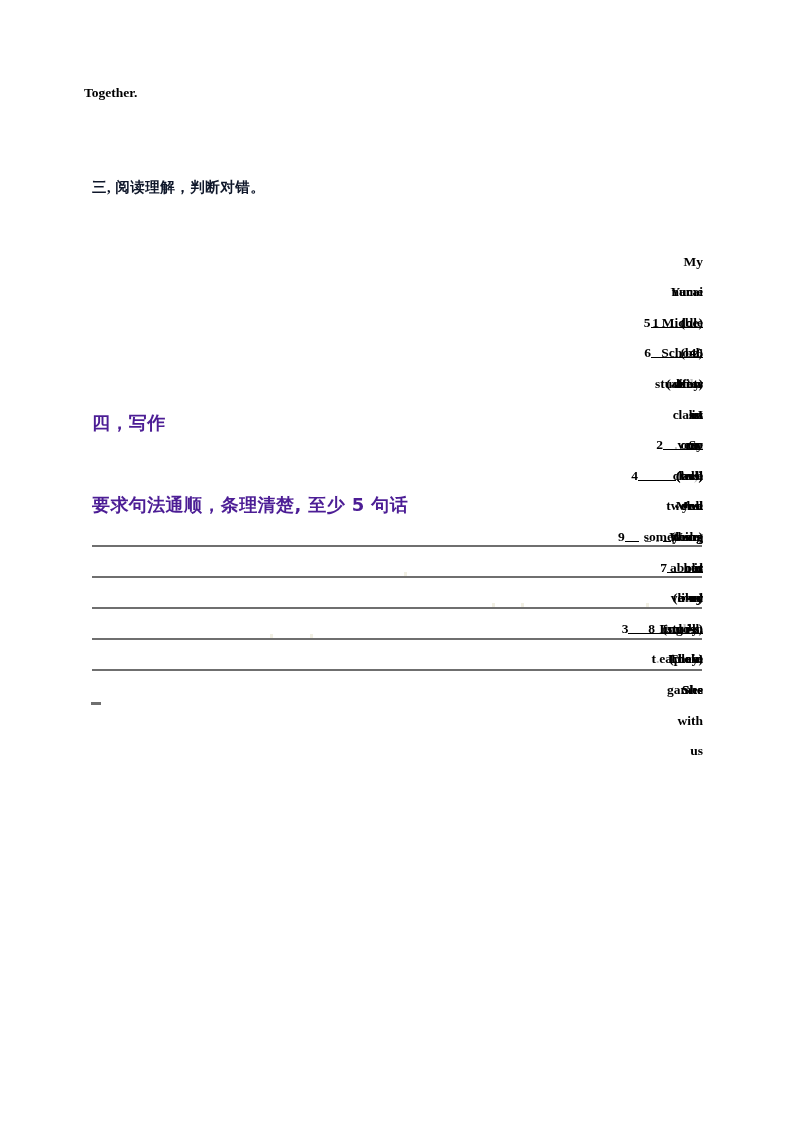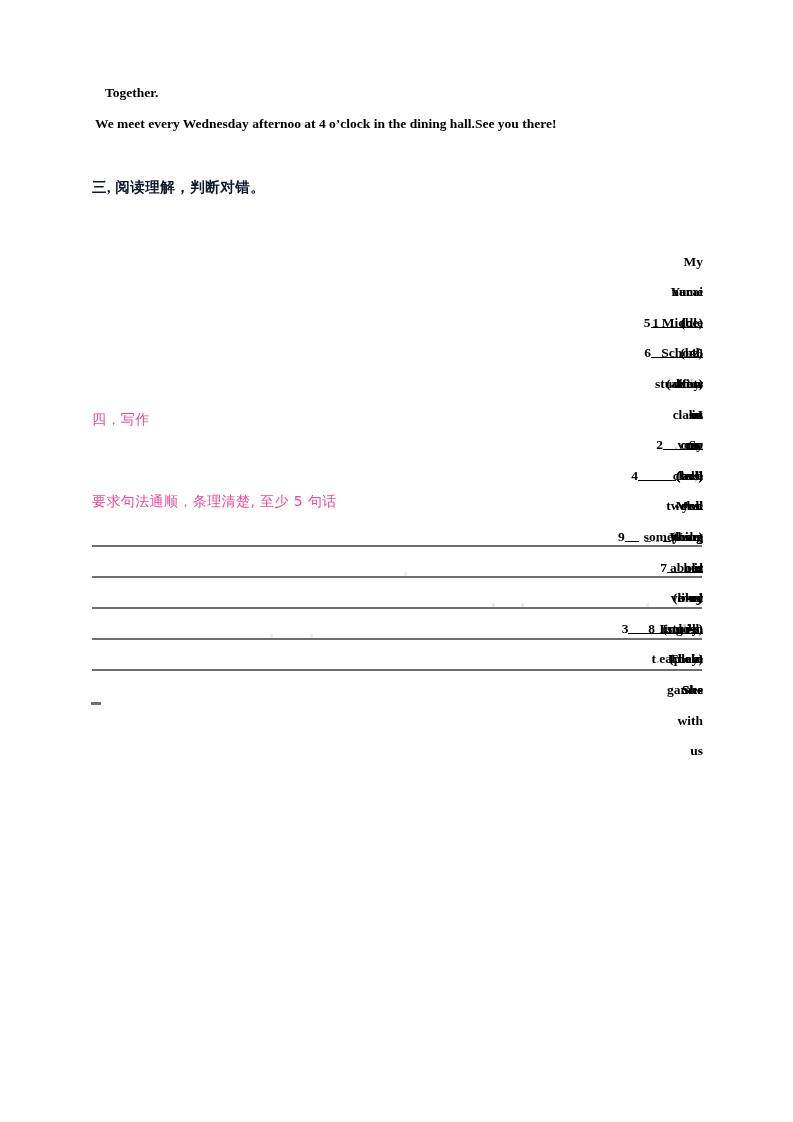--- a/index.html
+++ b/index.html
@@ -41,24 +41,24 @@
     font-weight: bold;
     font-size: 14.5px;
     letter-spacing: 0.5px;
     color: #0f172a;
     white-space: nowrap;
   }
 
   .cn-text {
     position: absolute;
     font-family: "DejaVu Sans", "Liberation Sans", sans-serif;
-    font-weight: normal;
-    font-size: 14px;
+    font-weight: bold;
+    font-size: 18px;
     letter-spacing: 0.4px;
-    color: #ec4899;
+    color: #4c1d95;
     white-space: nowrap;
   }
 
   
   .passage {
     position: absolute;
     left: 95px;
     top: 216px;
     width: 608px;
   }
@@ -130,23 +130,22 @@
   .rule-speck {
     position: absolute;
     background: #f2f0e4;
   }
 </style>
 </head>
 <body>
 
 <div class="page">
 
-  <div class="en-line" style="left:105px; top:84px;">Together.</div>
-
-  <div class="en-line" style="left:95px; top:115px;">We meet every Wednesday afternoo at 4 o’clock in the dining hall.See you there!</div>
+  <div class="en-line" style="left:84px; top:84px;">Together.</div>
+
 
   <div class="cn-head" style="left:92px; top:178px;">三, 阅读理解，判断对错。</div>
 
   <div class="passage">
 
     <div class="passage-line">
       <span class="tok">My</span>
       <span class="tok">name</span>
       <span class="tok">1<span class="blank b1"></span></span>
       <span class="tok">(be)</span>

